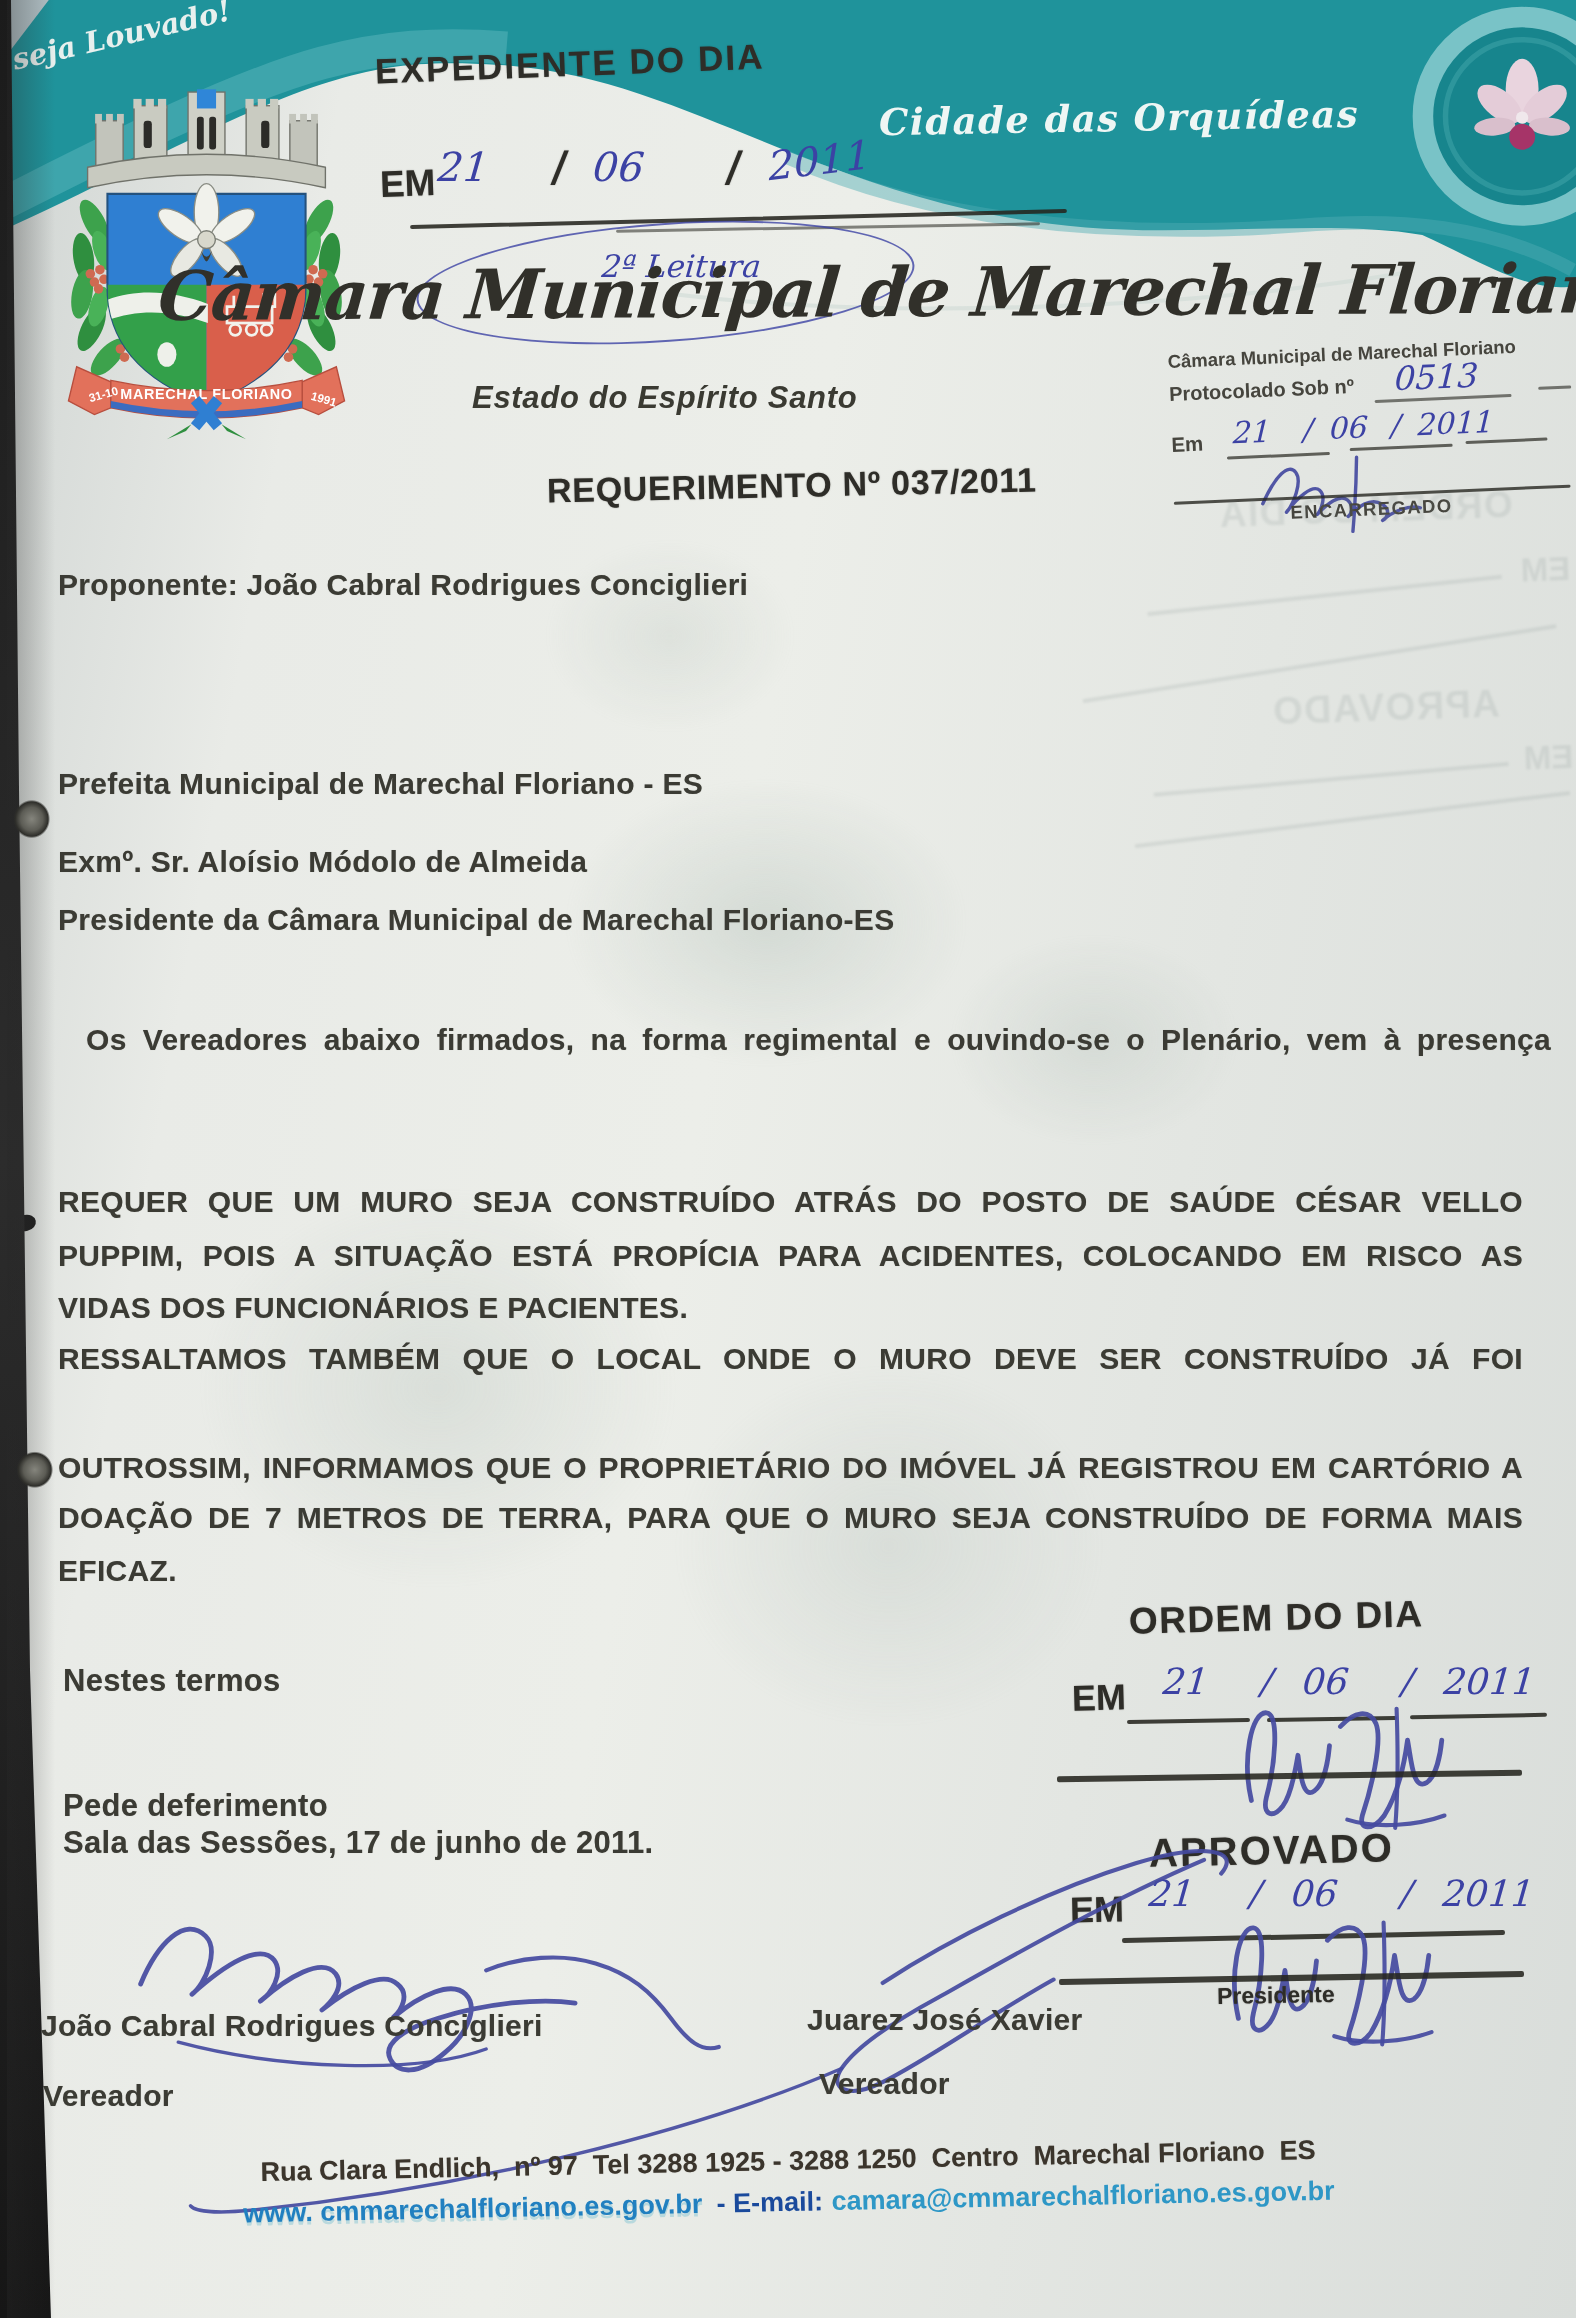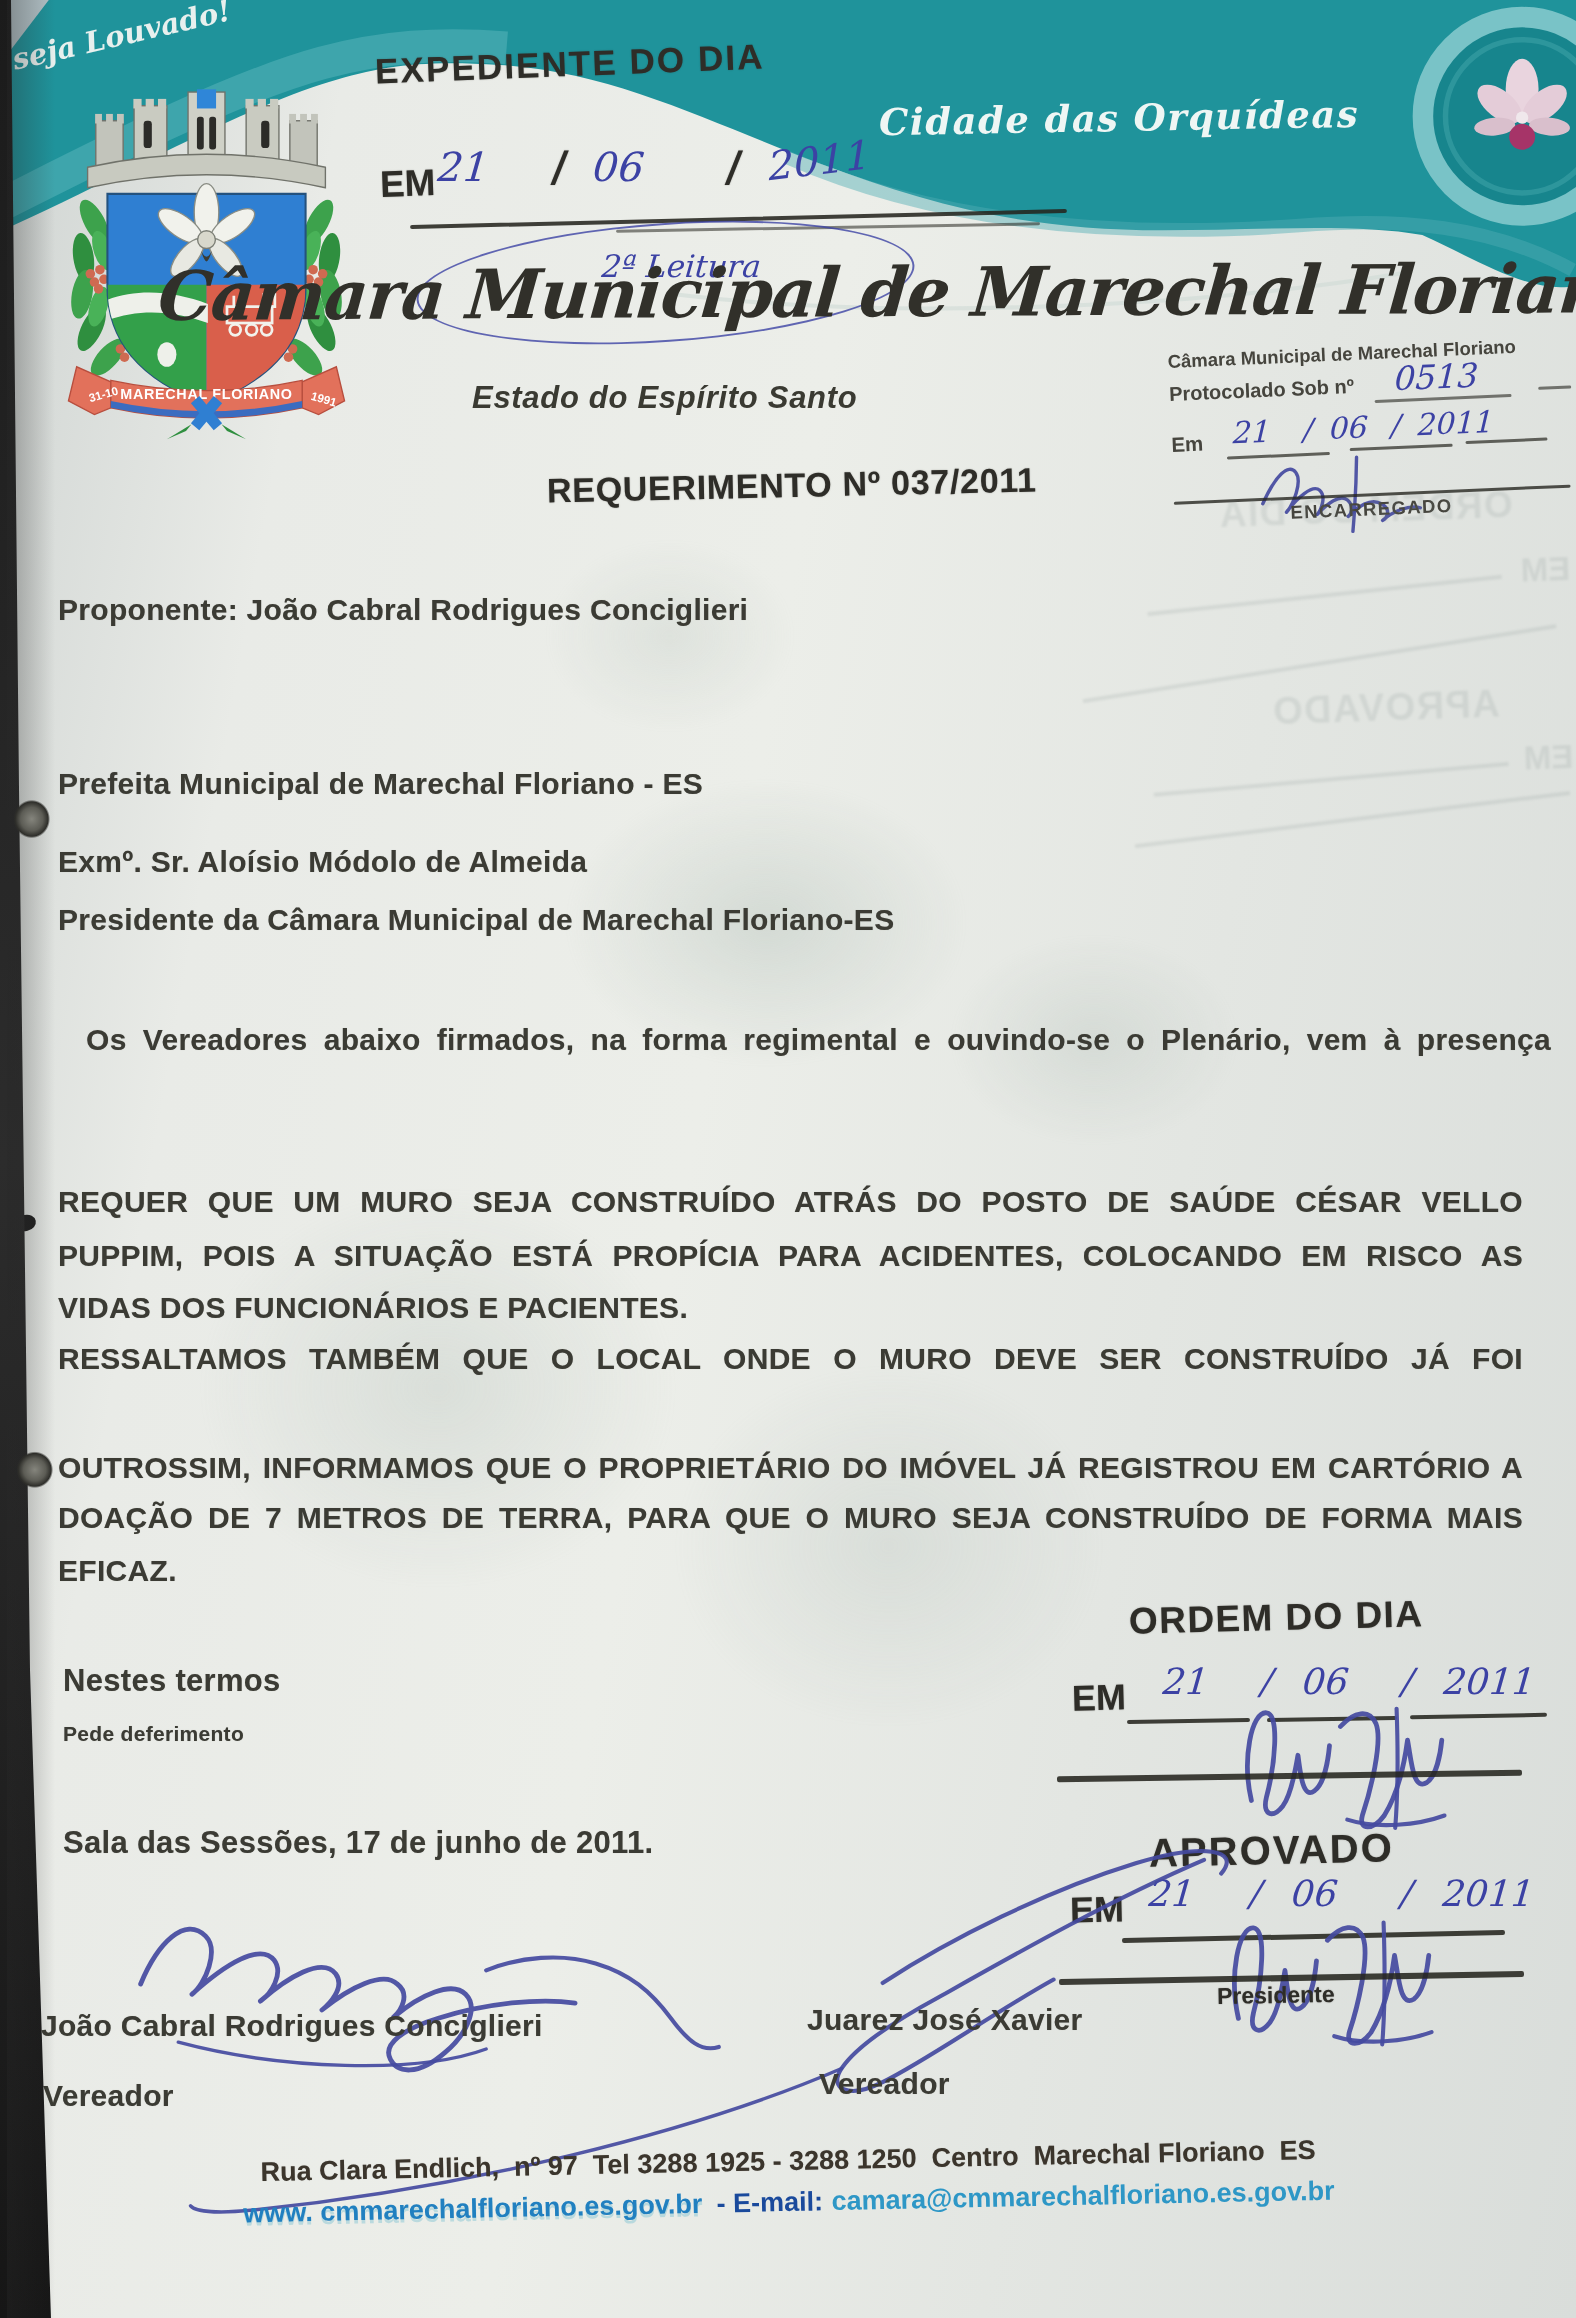--- a/index.html
+++ b/index.html
@@ -221,21 +221,21 @@
   <div class="abs" style="left:0;top:0;width:1577px;height:2319px;pointer-events:none;filter:blur(2.1px);
     background:
       radial-gradient(287px 205px at 766px 923px, rgba(164,180,172,.33), transparent 70%),
       radial-gradient(342px 287px at 438px 1388px, rgba(170,184,176,.26), transparent 70%),
       radial-gradient(308px 260px at 889px 1546px, rgba(168,182,175,.22), transparent 70%),
       radial-gradient(205px 150px at 1094px 1040px, rgba(170,184,176,.26), transparent 70%),
       radial-gradient(178px 137px at 670px 636px, rgba(175,188,180,.22), transparent 70%);"></div>
 
   <div class="abs stamp" style="left:547px;top:466px;font-size:34px;letter-spacing:0.7px;transform:rotate(-1.3deg);">REQUERIMENTO Nº 037/2011</div>
 
-  <div class="abs body-line" style="left:58px;top:593px;">Proponente: João Cabral Rodrigues Conciglieri</div>
+  <div class="abs body-line" style="left:58px;top:568px;">Proponente: João Cabral Rodrigues Conciglieri</div>
   <div class="abs body-line" style="left:58px;top:767px;">Prefeita Municipal de Marechal Floriano - ES</div>
   <div class="abs body-line" style="left:58px;top:845px;">Exmº. Sr. Aloísio Módolo de Almeida</div>
   <div class="abs body-line" style="left:58px;top:903px;">Presidente da Câmara Municipal de Marechal Floriano-ES</div>
   <div class="abs body-line just" style="left:58px;top:1023px;margin-left:28px;">Os Vereadores abaixo firmados, na forma regimental e ouvindo-se o Plenário, vem à presença</div>
 
   <div class="abs" style="left:15px;top:1215px;width:20.5px;height:16.4px;border-radius:50%;background:#202020;transform:rotate(-12deg);"></div>
 
   <div class="abs body-line just" style="left:58px;top:1185px;">REQUER QUE UM MURO SEJA CONSTRUÍDO ATRÁS DO POSTO DE SAÚDE CÉSAR VELLO</div>
   <div class="abs body-line just" style="left:58px;top:1239px;">PUPPIM, POIS A SITUAÇÃO ESTÁ PROPÍCIA PARA ACIDENTES, COLOCANDO EM RISCO AS</div>
   <div class="abs body-line" style="left:58px;top:1291px;">VIDAS DOS FUNCIONÁRIOS E PACIENTES.</div>
@@ -258,21 +258,21 @@
   <div class="abs ink-line" style="left:1410px;top:1714px;width:137px;height:4.1px;transform:rotate(-1deg);"></div>
   <svg class="abs" style="left:1224px;top:1684px;" width="226" height="161" viewBox="0 0 330 235">
     <path class="blue-strk" stroke-width="7" d="M40,170 C26,110 40,40 62,42 C82,44 74,120 62,165 C56,190 70,198 86,178 C98,162 104,128 108,104 C112,136 116,168 132,156 C146,146 152,112 154,90"></path>
     <path class="blue-strk" stroke-width="7" d="M170,62 C190,40 212,36 222,58 C232,84 214,156 202,192 C196,214 218,214 234,192 C254,160 264,112 268,82 C274,114 276,156 296,144 C310,134 316,102 318,82"></path>
     <path class="blue-strk" stroke-width="6" d="M252,36 C254,92 254,160 250,210"></path>
     <path class="blue-strk" stroke-width="6" d="M180,198 C224,212 284,206 322,192"></path>
   </svg>
   <div class="abs ink-line" style="left:1057px;top:1773px;width:465px;height:5.5px;transform:rotate(-.8deg);"></div>
 
   <div class="abs body-line" style="left:63px;top:1663px;font-size:31px;">Nestes termos</div>
-  <div class="abs body-line" style="left:63px;top:1722px;font-size:21px;">Pede deferimento</div>
+  <div class="abs body-line" style="left:63px;top:1788px;font-size:31px;">Pede deferimento</div>
   <div class="abs body-line" style="left:63px;top:1825px;font-size:31px;">Sala das Sessões, 17 de junho de 2011.</div>
 
   <div class="abs stamp" style="left:1149px;top:1828px;font-size:40px;letter-spacing:2.1px;transform:rotate(-1.3deg);">APROVADO</div>
   <div class="abs stamp" style="left:1070px;top:1889px;font-size:36px;transform:rotate(-1.3deg);">EM</div>
   <div class="abs hand" style="left:1149px;top:1873px;font-size:36px;">
     <span>21</span>
     <span style="margin:0 18px 0 44px;">/</span>
     <span>06</span>
     <span style="margin:0 18px 0 52px;">/</span>
     <span>2011</span>

